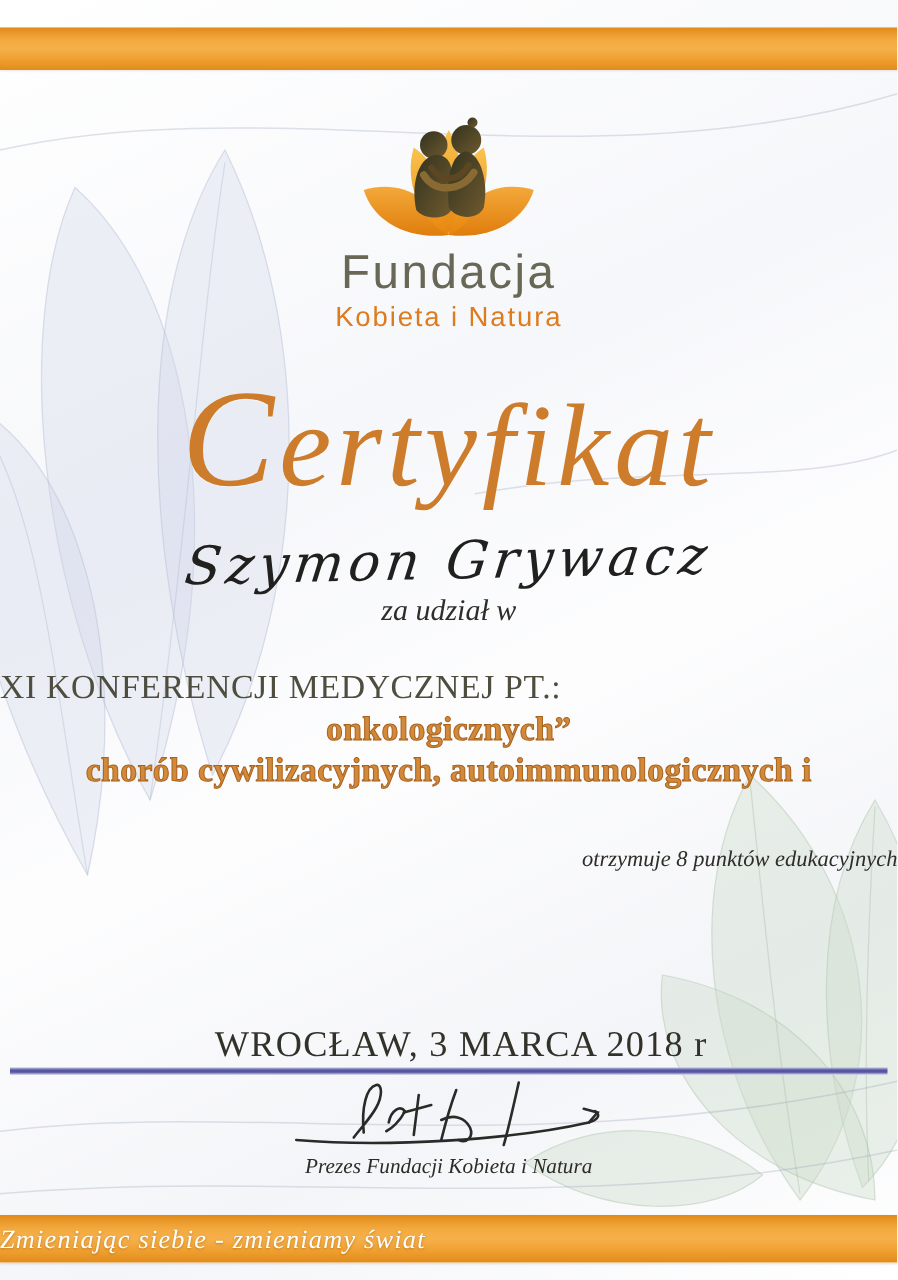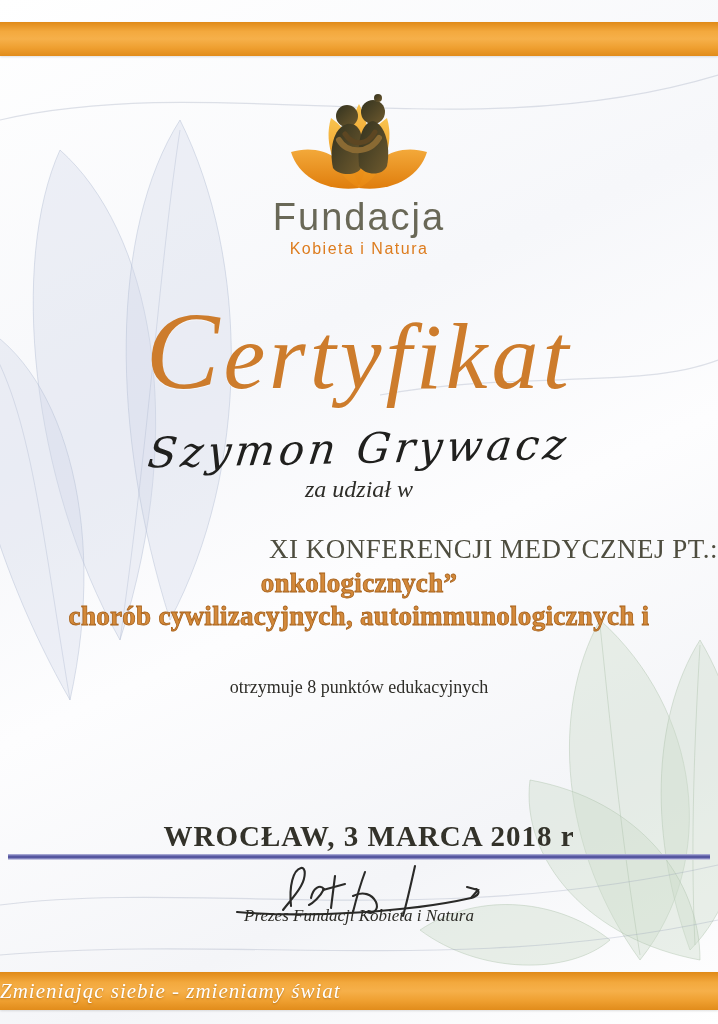--- a/index.html
+++ b/index.html
@@ -27,21 +27,21 @@
     color:#ffffff;text-shadow:0 1px 2px rgba(150,90,10,0.55);
   }
   
   .logo-wrap{position:absolute;top:90px;left:0;right:0;text-align:center;}
   .org-name{
     font-family:"Liberation Sans", sans-serif;
     font-size:38px;color:#696857;letter-spacing:2px;margin-top:-4px;
   }
   .org-sub{
     font-family:"Liberation Sans", sans-serif;
-    font-size:16px;color:#dd7c1e;letter-spacing:1.5px;margin-top:1px;
+    font-size:22px;color:#dd7c1e;letter-spacing:1.5px;margin-top:1px;
   }
   
   .cert-title{
     position:absolute;top:234px;left:0;right:0;text-align:center;
     font-style:italic;font-size:94px;line-height:1.25;
     color:#cd7c2c;letter-spacing:4px;
     text-shadow:0 1px 0 rgba(255,255,255,0.6);
     margin-top:48px;
   }
   .cert-title::first-letter{font-size:118%;}
@@ -51,44 +51,44 @@
   .recipient{
     position:absolute;top:424px;left:0;right:0;text-align:center;
     font-family:"DejaVu Serif", serif;font-style:italic;
     font-size:42px;color:#20201e;letter-spacing:4px;
     transform:skewX(-8deg) rotate(-1.2deg);
   }
   .participation{position:absolute;top:476px;left:0;right:0;text-align:center;
     font-style:italic;font-size:24px;color:#2e2d28;}
   
   .conf-heading{
-    position:absolute;top:534px;left:0;right:0;text-align:right;
+    position:absolute;top:534px;left:0;right:0;text-align:left;
     font-size:27px;color:#4e4d3f;letter-spacing:0.5px;
   }
   .conf-title{
     position:absolute;top:567px;left:6px;right:6px;text-align:center;
     font-weight:bold;font-size:27px;line-height:33px;
     color:#d3893a;-webkit-text-stroke:0.8px #a8621c;
     letter-spacing:0.3px;
   }
-  .points{position:absolute;top:677px;left:0;right:0;text-align:center;
-    font-size:18px;color:#2e2d28;}
+  .points{position:absolute;top:677px;left:0;right:0;text-align:right;
+    font-style:italic;font-size:18px;color:#2e2d28;}
   
   .place-date{
     position:absolute;top:820px;left:0;right:0;text-align:center;
-    font-weight:bold;font-size:29px;letter-spacing:1px;color:#33322a;padding-left:20px;
+    font-weight:normal;font-size:29px;letter-spacing:1px;color:#33322a;padding-left:20px;
   }
   .divider{
     position:absolute;top:854px;left:8px;right:8px;height:6px;
     background:linear-gradient(to bottom,
       #b9badb 0%, #8a8bc4 18%, #55569f 35%, #55569f 62%, #8f90c6 78%, #e6e6f2 100%);
   }
   .signature-block{position:absolute;top:860px;left:0;right:0;text-align:center;}
   .signature-script{display:block;margin:0 auto -16px auto;}
-  .signer-title{font-style:italic;font-size:17px;color:#2c2b26;}
+  .signer-title{font-style:italic;font-size:17px;color:#2c2b26;margin-top:17px;}
   .signer-name{font-style:italic;font-size:17px;color:#2c2b26;margin-top:2px;}
 </style>
 </head>
 <body>
 
 <div class="certificate">
 
   <svg class="bg-layer" viewBox="0 0 718 1024" xmlns="http://www.w3.org/2000/svg">
 
     <g fill="rgba(208,216,232,0.35)" stroke="rgba(178,188,210,0.45)" stroke-width="1">

